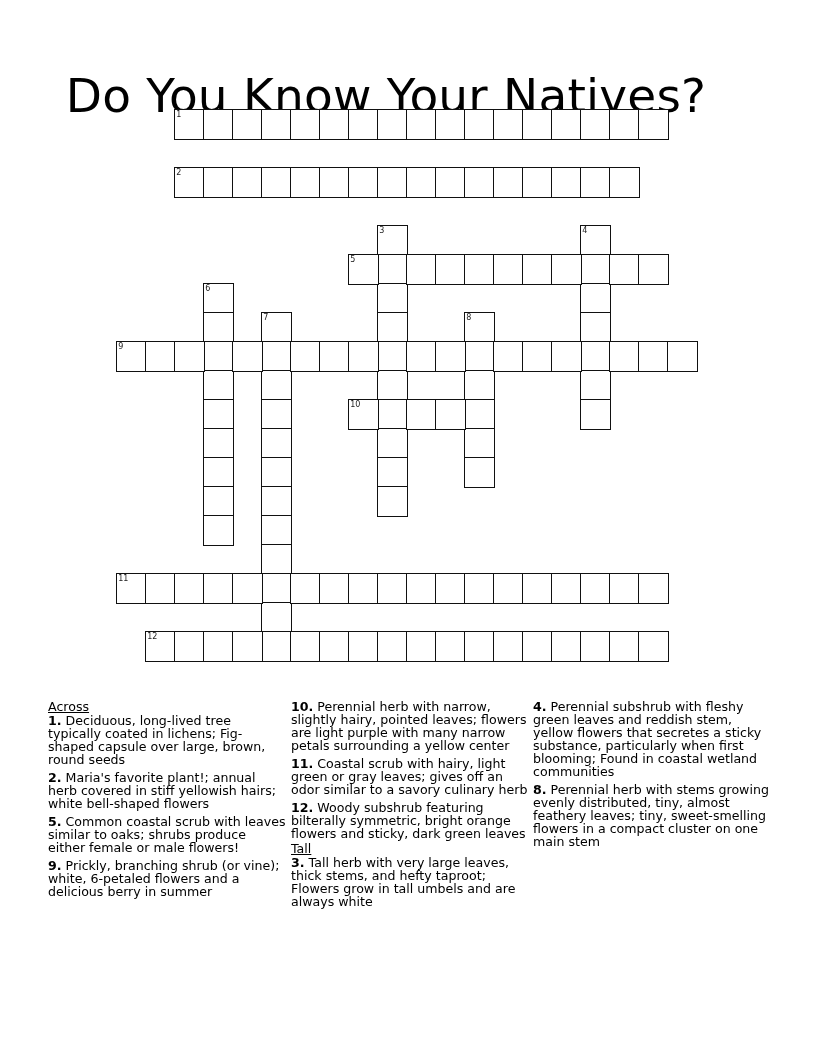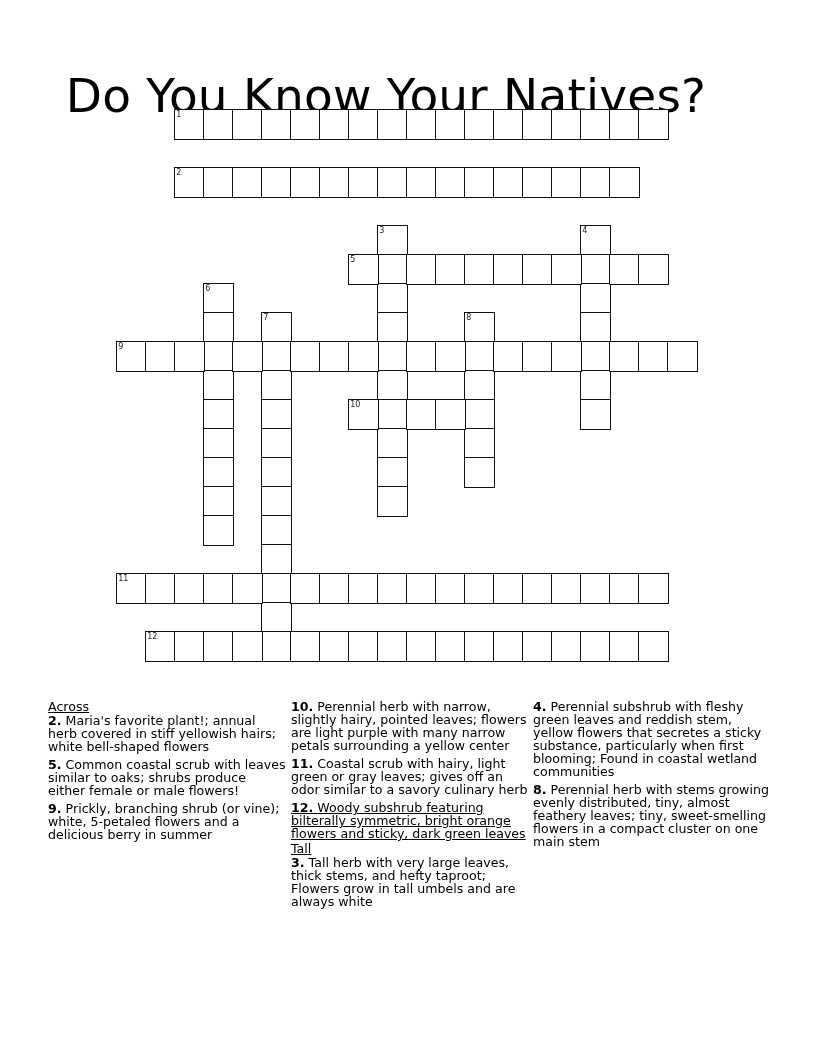--- a/index.html
+++ b/index.html
@@ -181,28 +181,29 @@
     <div class="cell" style="left: 406px; top: 522px;"></div>
     <div class="cell" style="left: 435px; top: 522px;"></div>
     <div class="cell" style="left: 464px; top: 522px;"></div>
     <div class="cell" style="left: 493px; top: 522px;"></div>
     <div class="cell" style="left: 522px; top: 522px;"></div>
   </div>
 
 <div class="clues">
   <div class="col" style="left:48px;">
     <div class="heading">Across</div>
+    <div class="clue"><b>1.</b> <span>Deciduous, long-lived tree typically coated in lichens; Fig-shaped capsule over large, brown, round seeds</span></div>
     <div class="clue"><b>2.</b> <span>Maria's favorite plant!; annual herb covered in stiff yellowish hairs; white bell-shaped flowers</span></div>
     <div class="clue"><b>5.</b> <span>Common coastal scrub with leaves similar to oaks; shrubs produce either female or male flowers!</span></div>
-    <div class="clue"><b>9.</b> <span>Prickly, branching shrub (or vine); white, 5-petaled flowers and a delicious berry in summer</span></div>
+    <div class="clue"><b>9.</b> <span>Prickly, branching shrub (or vine); white, 6-petaled flowers and a delicious berry in summer</span></div>
   </div>
   <div class="col" style="left:291px;">
     <div class="clue"><b>10.</b> <span>Perennial herb with narrow, slightly hairy, pointed leaves; flowers are light purple with many narrow petals surrounding a yellow center</span></div>
     <div class="clue"><b>11.</b> <span>Coastal scrub with hairy, light green or gray leaves; gives off an odor similar to a savory culinary herb</span></div>
-    <div class="clue" style="margin-bottom:2px;text-decoration:underline;"><b>12.</b> <span>Woody subshrub featuring bilterally symmetric, bright orange flowers and sticky, dark green leaves</span></div>
+    <div class="clue" style="margin-bottom:2px;"><b>12.</b> <span>Woody subshrub featuring bilterally symmetric, bright orange flowers and sticky, dark green leaves</span></div>
     <div class="heading">Tall</div>
     <div class="clue"><b>3.</b> <span>Tall herb with very large leaves, thick stems, and hefty taproot; Flowers grow in tall umbels and are always white</span></div>
   </div>
   <div class="col" style="left:533px;">
     <div class="clue"><b>4.</b> <span>Perennial subshrub with fleshy green leaves and reddish stem, yellow flowers that secretes a sticky substance, particularly when first blooming; Found in coastal wetland communities</span></div>
     <div class="clue"><b>8.</b> <span>Perennial herb with stems growing evenly distributed, tiny, almost feathery leaves; tiny, sweet-smelling flowers in a compact cluster on one main stem</span></div>
   </div>
 </div>
 
 </body></html>

